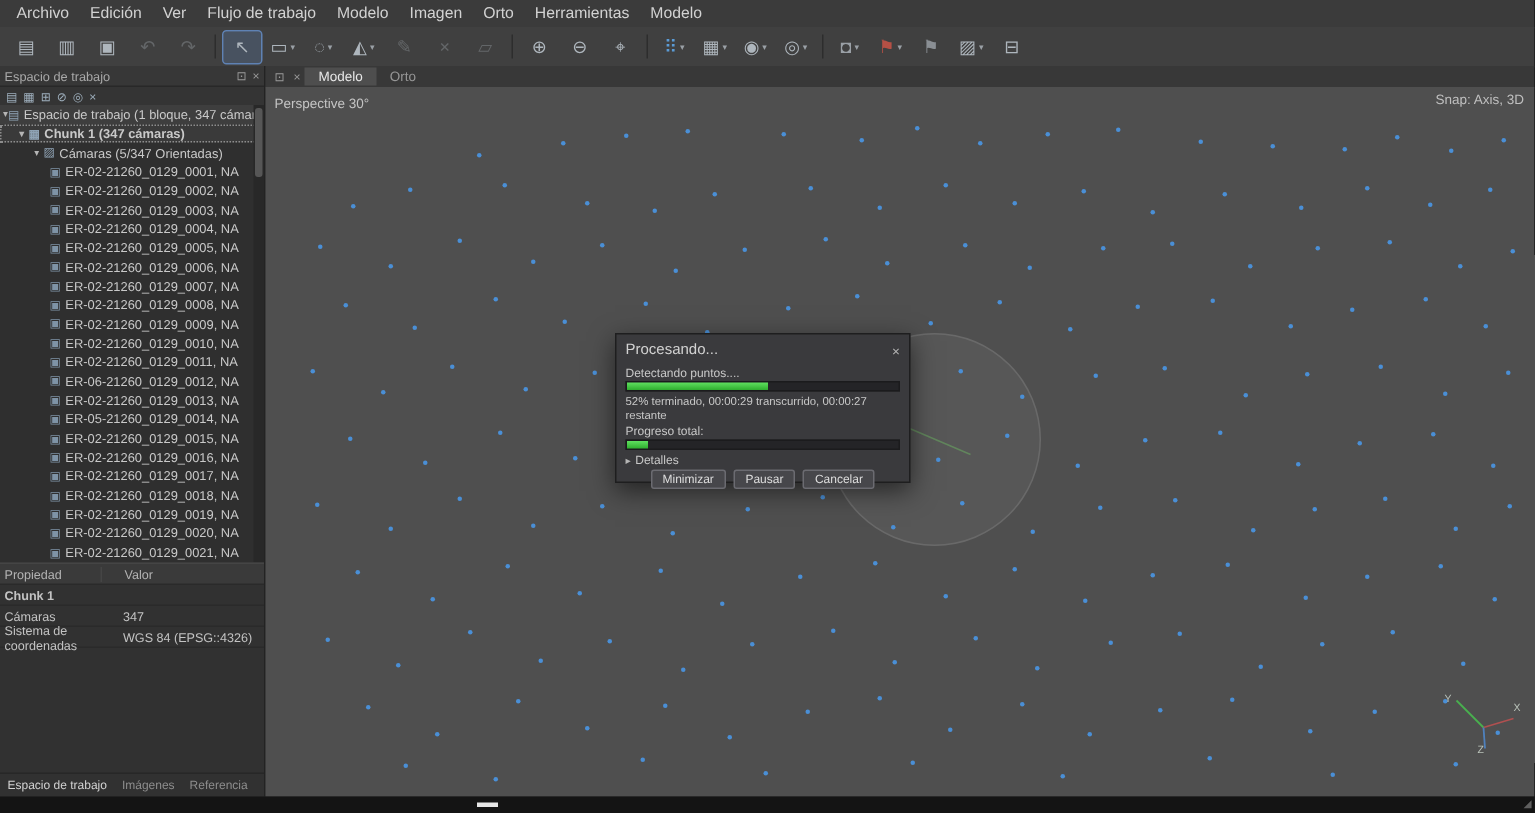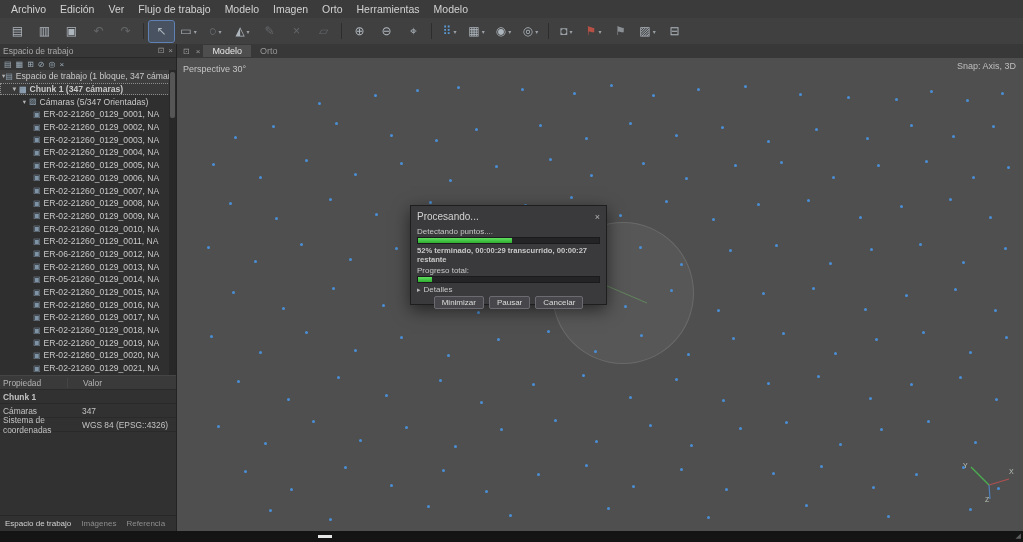--- a/index.html
+++ b/index.html
@@ -72,30 +72,30 @@
   .snap{position:absolute;top:3px;right:7px;font-size:9px;color:#bfbfbf;}
   .sphere{position:absolute;left:375px;top:164px;width:140px;height:140px;border-radius:50%;
           background:rgba(255,255,255,.05);border:1px solid rgba(255,255,255,.11);}
   #axisLine{position:absolute;inset:0;pointer-events:none;}
   #pointsLayer{position:absolute;inset:0;}
   .dot{position:absolute;width:3px;height:3px;border-radius:50%;background:#4a8fd6;}
   #gizmo{position:absolute;right:8px;bottom:28px;}
   #gizmo text{font-size:7px;fill:#b9c2b9;font-family:"Liberation Sans",sans-serif;}
 
   
-  #procDialog{position:absolute;left:233px;top:147px;width:195px;height:98px;background:#3a3a3d;
+  #procDialog{position:absolute;left:233px;top:164px;width:195px;height:98px;background:#3a3a3d;
               border:1px solid #1e1e1f;box-shadow:0 5px 16px rgba(0,0,0,.55);z-index:10;}
   .dlg-head{height:15px;display:flex;align-items:center;padding:3px 6px 0;}
   .dlg-title{font-size:10px;color:#d2d2d2;flex:1;}
   .dlg-close{font-size:9px;color:#b2b2b2;cursor:default;}
   .dlg-body{padding:1px 6px 0;}
   .task-label{font-size:8px;color:#c8c8c8;margin:2px 0 1px;}
   .pbar{height:5px;background:#242427;border:1px solid #1b1b1d;}
   .pfill{height:100%;background:linear-gradient(#5fe05f,#2fae2f);}
-  .status{font-size:7.6px;color:#c8c8c8;margin:2px 0 1px;font-weight:bold;}
+  .status{font-size:7.6px;color:#c8c8c8;margin:2px 0 1px;}
   .details{font-size:8px;color:#c8c8c8;margin:2px 0 2px;display:flex;align-items:center;gap:3px;}
   .darr{font-size:7px;color:#b5b5b5;}
   .dlg-buttons{display:flex;justify-content:center;gap:5px;margin-top:1px;}
   .dlg-btn{background:#47474b;border:1px solid #6b6b71;color:#dddddd;font-size:8px;
            padding:1px 7px;border-radius:2px;font-family:"Liberation Sans",sans-serif;}
 
   
   #statusbar{position:absolute;left:0;right:0;bottom:0;height:11px;background:#141414;}
   .sb-progress{position:absolute;left:318px;top:4px;width:14px;height:3px;background:#e6e6e6;}
   .sb-grip{position:absolute;right:2px;top:1px;font-size:7px;color:#5f5f5f;}

